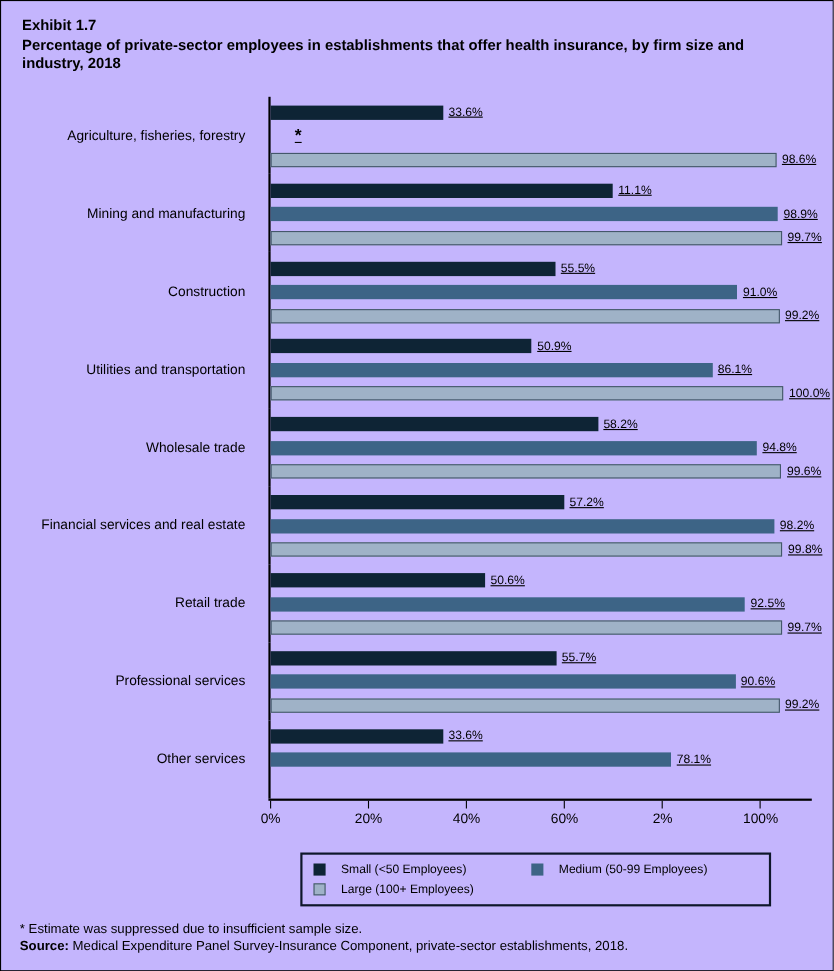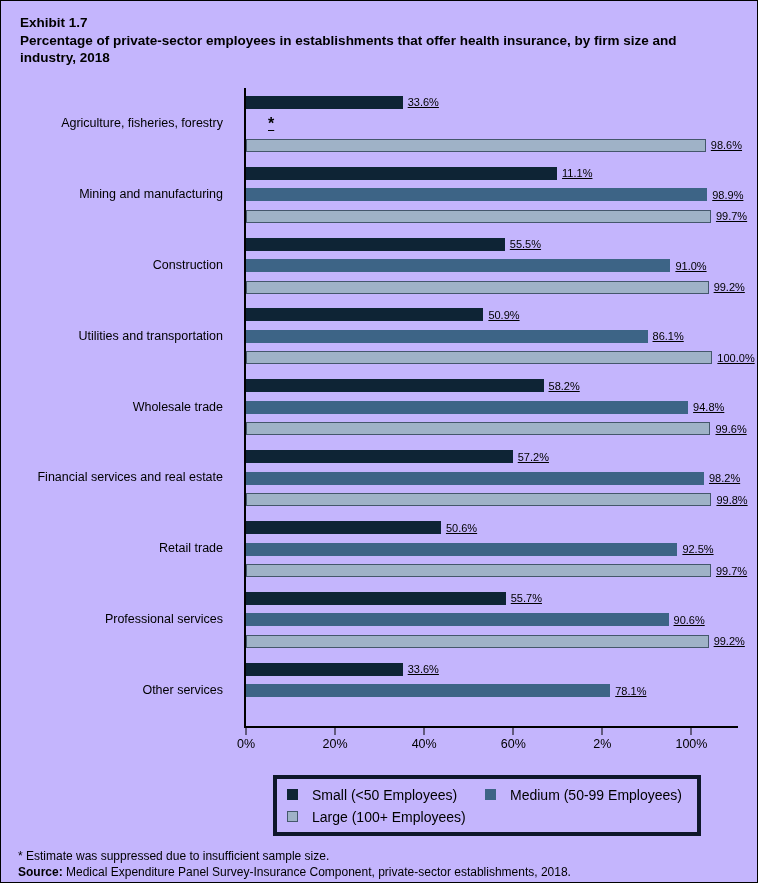--- a/index.html
+++ b/index.html
@@ -51,26 +51,26 @@
   .suppressed { font-size: 16px; font-weight: bold; margin-left: 22px; line-height: 10px; }
 
   .x-axis-line { margin-left: 243px; width: 494px; height: 2px; background: #000; }
   .ticks { position: relative; margin-left: 245px; width: 490px; height: 30px; }
   .tick-mark { position: absolute; top: 0; width: 1px; height: 7px; background: #000; transform: translateX(-50%); }
   .tick-label { position: absolute; top: 9px; transform: translateX(-50%); font-size: 12.5px; white-space: nowrap; }
 
   .legend {
     margin: 17px 0 0 272px;
     width: 428px;
-    border: 4px solid #0f172a;
+    border: 2px solid #0f172a;
     padding: 8px 10px 7px 10px;
     display: grid;
     grid-template-columns: 198px auto;
     row-gap: 6px;
-    font-size: 14px;
+    font-size: 11px;
   }
   .legend-item { display: flex; align-items: center; }
   .legend-swatch { width: 11px; height: 11px; margin-right: 14px; flex: none; }
 
   .notes { margin: 13px 0 0 17px; font-size: 12px; line-height: 15px; }
   .source-line { margin-top: 1px; }
   .bold { font-weight: bold; }
 </style>
 </head>
 <body>

